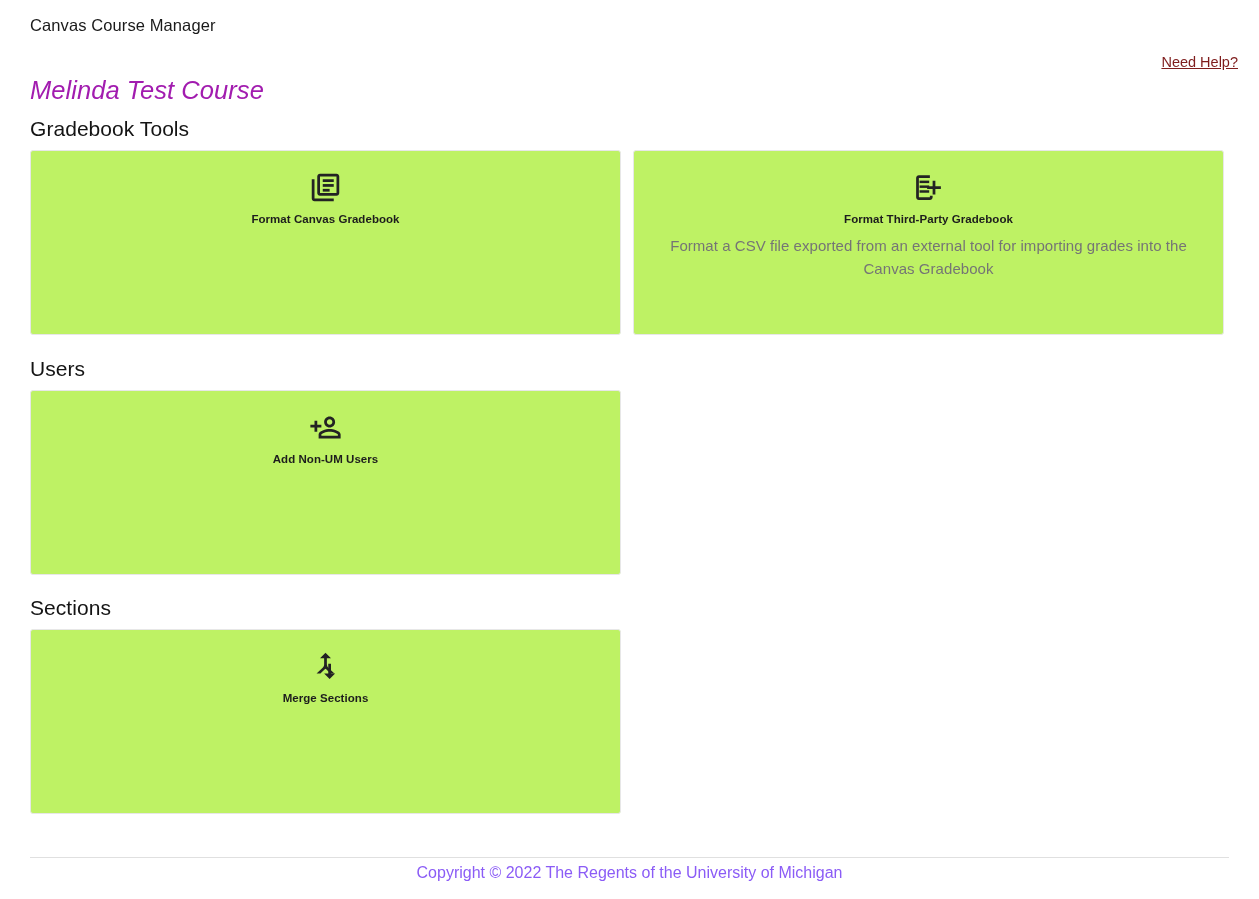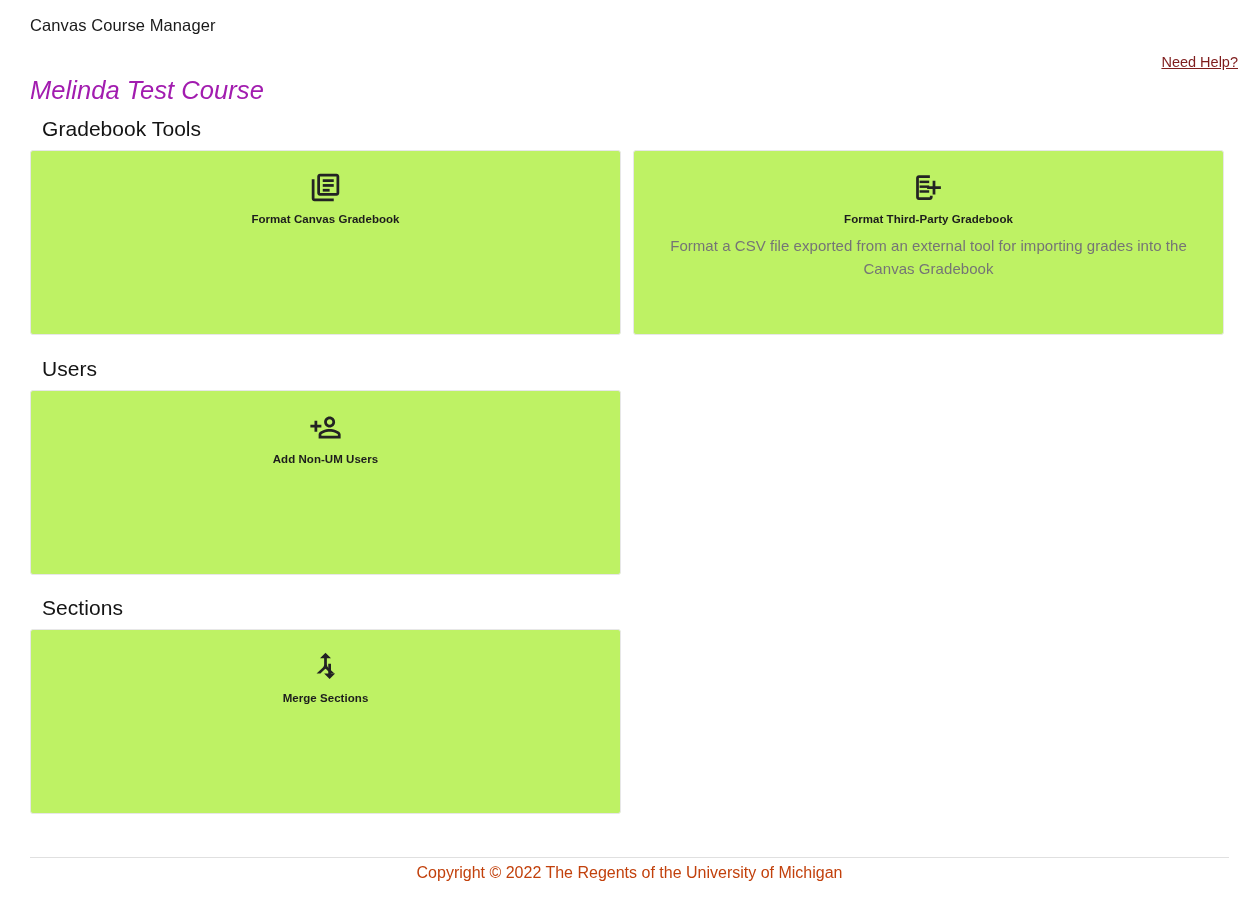--- a/index.html
+++ b/index.html
@@ -76,21 +76,21 @@
     margin: 0 0 10px 0;
     letter-spacing: 0.05px;
     font-style: italic;
   }
 
   .section-heading {
     font-size: 21px;
     line-height: 26px;
     font-weight: 400;
     color: #141414;
-    margin: 0 0 8px 12px;
+    margin: 0 0 8px 0;
     letter-spacing: 0.05px;
   }
 
   .section-block { margin-bottom: 20px; }
   .section-block.gradebook { margin-bottom: 21px; }
 
   .card-row {
     display: flex;
     flex-direction: row;
     gap: 12px;
@@ -154,21 +154,21 @@
   .footer {
     position: absolute;
     left: 0;
     top: 862px;
     width: 1259px;
     text-align: center;
   }
   .footer-text {
     font-size: 16px;
     line-height: 22px;
-    color: #c2410c;
+    color: #8b5cf6;
     font-weight: 400;
   }
 </style>
 </head>
 <body>
 
 <div class="page">
 
   <div class="appbar">
     <div class="appbar-title">Canvas Course Manager</div>

